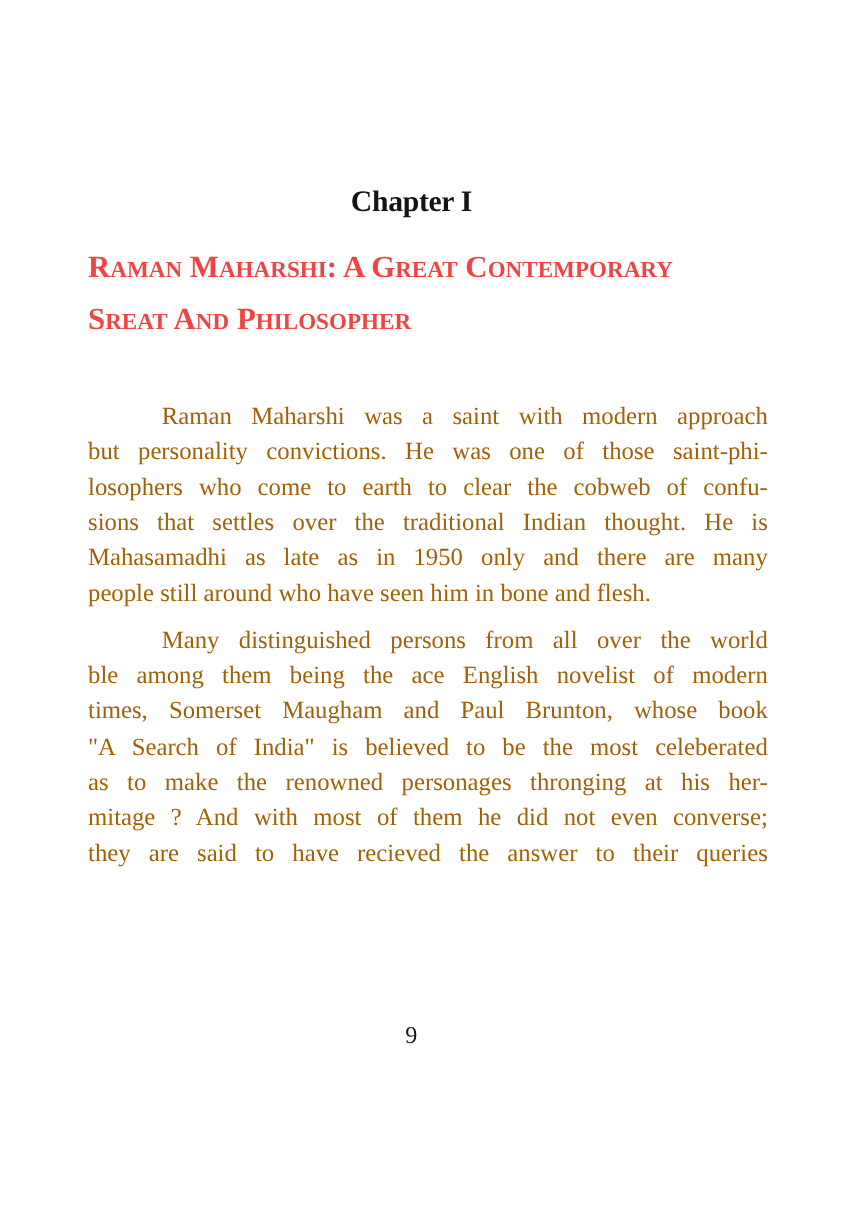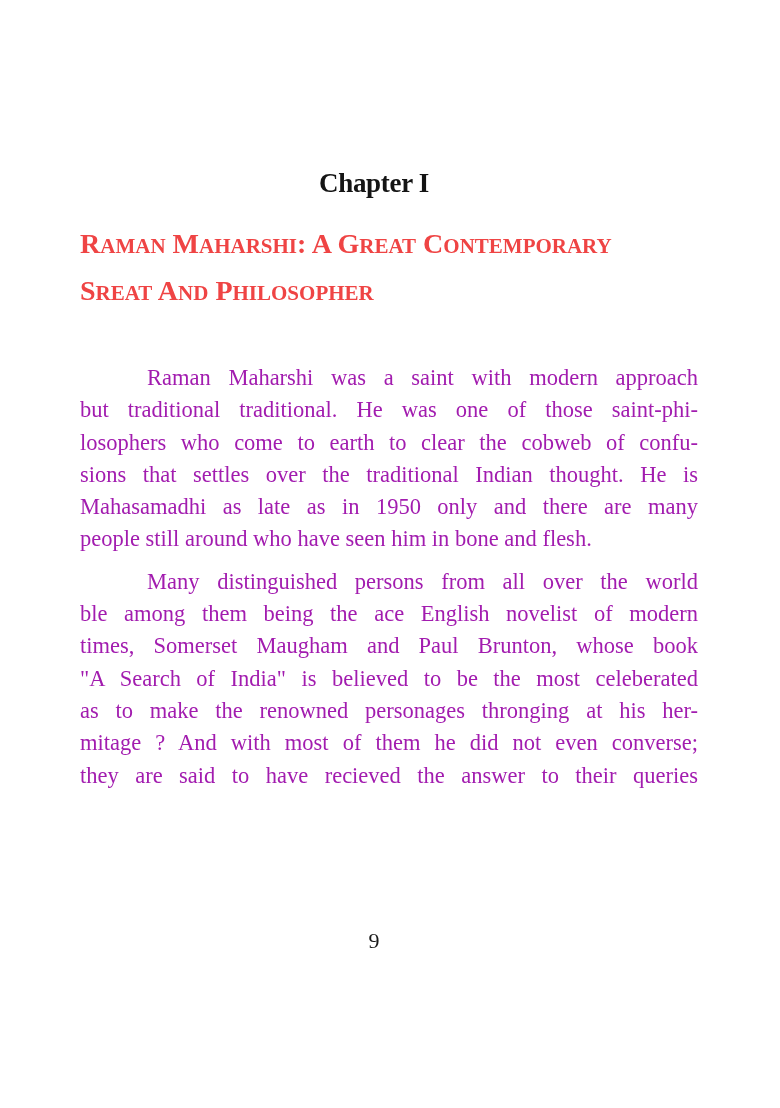--- a/index.html
+++ b/index.html
@@ -48,21 +48,21 @@
     }
     .sc-big { font-size: 28px; }
     .sc-small { font-size: 21px; }
     .body-text {
       position: absolute;
       left: 80px;
       width: 618px;
       top: 362px;
       font-size: 22.5px;
       line-height: 32.3px;
-      color: #a21caf;
+      color: #a16207;
     }
     .para {
       margin: 0 0 10px 0;
       text-align: justify;
       text-align-last: left;
     }
     .line {
       display: block;
       text-align: justify;
       text-align-last: justify;
@@ -94,21 +94,21 @@
       <span class="sc-big">R</span><span class="sc-small">AMAN</span><span class="sc-big"> M</span><span class="sc-small">AHARSHI</span><span class="sc-big">: A G</span><span class="sc-small">REAT</span><span class="sc-big"> C</span><span class="sc-small">ONTEMPORARY</span>
     </span>
     <span class="title-line">
       <span class="sc-big">S</span><span class="sc-small">REAT</span><span class="sc-big"> A</span><span class="sc-small">ND</span><span class="sc-big"> P</span><span class="sc-small">HILOSOPHER</span>
     </span>
   </div>
 
   <div class="body-text">
     <div class="para">
       <span class="line indent">Raman Maharshi was a saint with modern approach</span>
-      <span class="line">but traditional traditional. He was one of those saint-phi-</span>
+      <span class="line">but personality convictions. He was one of those saint-phi-</span>
       <span class="line">losophers who come to earth to clear the cobweb of confu-</span>
       <span class="line">sions that settles over the traditional Indian thought. He is</span>
       <span class="line">Mahasamadhi as late as in 1950 only and there are many</span>
       <span class="line last">people still around who have seen him in bone and flesh.</span>
     </div>
     <div class="para">
       <span class="line indent">Many distinguished persons from all over the world</span>
       <span class="line">ble among them being the ace English novelist of modern</span>
       <span class="line">times, Somerset Maugham and Paul Brunton, whose book</span>
       <span class="line">"A Search of India" is believed to be the most celeberated</span>

